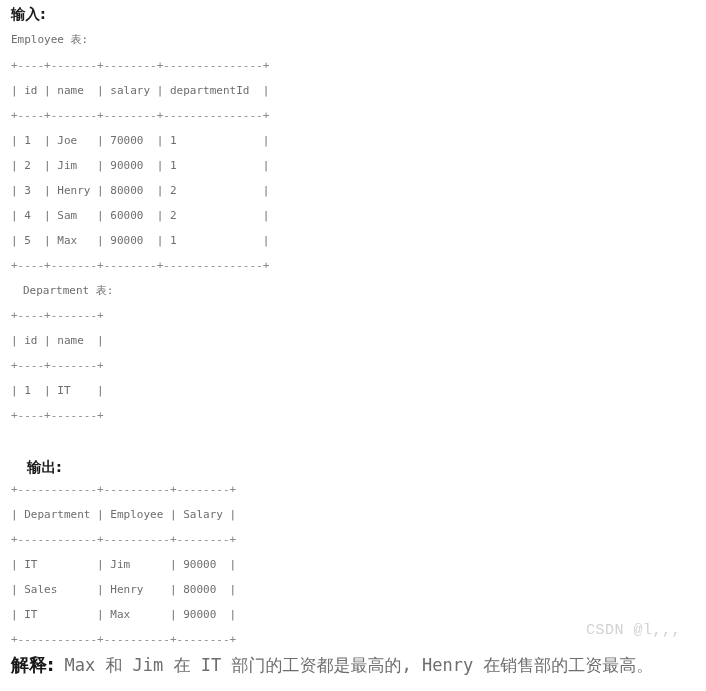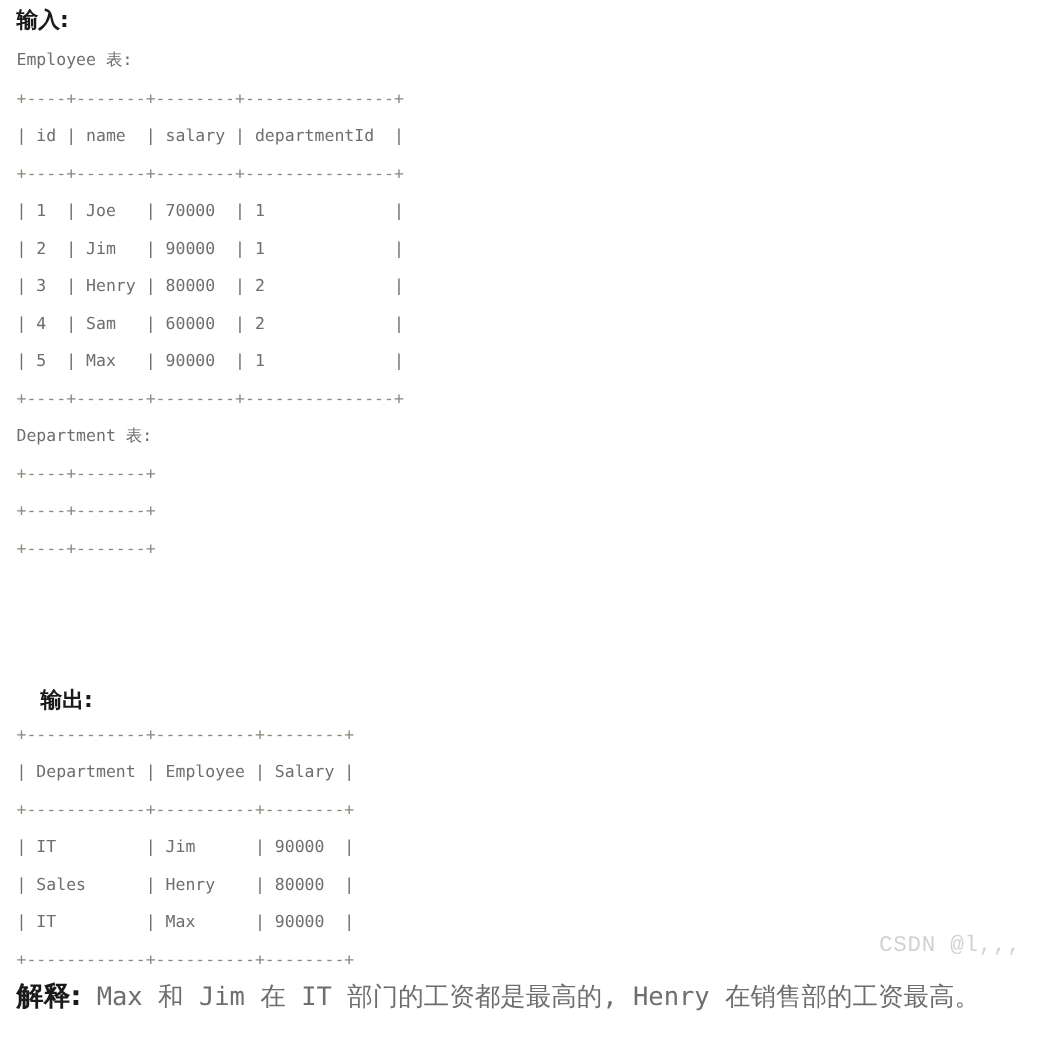--- a/index.html
+++ b/index.html
@@ -89,21 +89,21 @@
     font-size: 15px;
     color: #d2d2d2;
     white-space: pre;
     letter-spacing: 0.5px;
     pointer-events: none;
   }
 
   .blk-input-label { position: absolute; left: 0; top: 3px; }
   .blk-emp-title   { position: absolute; left: 0; top: 27px; }
   .blk-emp-table   { position: absolute; left: 0; top: 53px; }
-  .blk-dep-title   { position: absolute; left: 0; top: 278px; }
+  .blk-dep-title   { position: absolute; left: 0; top: 278px; padding-left: 12px; }
   .blk-dep-table   { position: absolute; left: 0; top: 303px; }
   .blk-output-label{ position: absolute; left: 16px; top: 456px; }
   .blk-out-table   { position: absolute; left: 0; top: 477px; }
 </style>
 </head>
 <body>
 
 <div class="page">
 
   <div class="blk-input-label">
@@ -116,21 +116,21 @@
 
   <div class="blk-emp-table">
     <pre class="ascii-block"><span class="ascii-line ascii-rule">+----+-------+--------+---------------+</span><span class="ascii-line">| id | name  | salary | departmentId  |</span><span class="ascii-line ascii-rule">+----+-------+--------+---------------+</span><span class="ascii-line">| 1  | Joe   | 70000  | 1             |</span><span class="ascii-line">| 2  | Jim   | 90000  | 1             |</span><span class="ascii-line">| 3  | Henry | 80000  | 2             |</span><span class="ascii-line">| 4  | Sam   | 60000  | 2             |</span><span class="ascii-line">| 5  | Max   | 90000  | 1             |</span><span class="ascii-line ascii-rule">+----+-------+--------+---------------+</span></pre>
   </div>
 
   <div class="blk-dep-title">
     <div class="ascii-block">Department 表:</div>
   </div>
 
   <div class="blk-dep-table">
-    <pre class="ascii-block"><span class="ascii-line ascii-rule">+----+-------+</span><span class="ascii-line ascii-rule">+----+-------+</span><span class="ascii-line ascii-rule">+----+-------+</span></pre>
+    <pre class="ascii-block"><span class="ascii-line ascii-rule">+----+-------+</span><span class="ascii-line">| id | name  |</span><span class="ascii-line ascii-rule">+----+-------+</span><span class="ascii-line">| 1  | IT    |</span><span class="ascii-line ascii-rule">+----+-------+</span></pre>
   </div>
 
   <div class="blk-output-label">
     <div class="section-label">输出:</div>
   </div>
 
   <div class="blk-out-table">
     <pre class="ascii-block"><span class="ascii-line ascii-rule">+------------+----------+--------+</span><span class="ascii-line">| Department | Employee | Salary |</span><span class="ascii-line ascii-rule">+------------+----------+--------+</span><span class="ascii-line">| IT         | Jim      | 90000  |</span><span class="ascii-line">| Sales      | Henry    | 80000  |</span><span class="ascii-line">| IT         | Max      | 90000  |</span><span class="ascii-line ascii-rule">+------------+----------+--------+</span></pre>
   </div>
 

